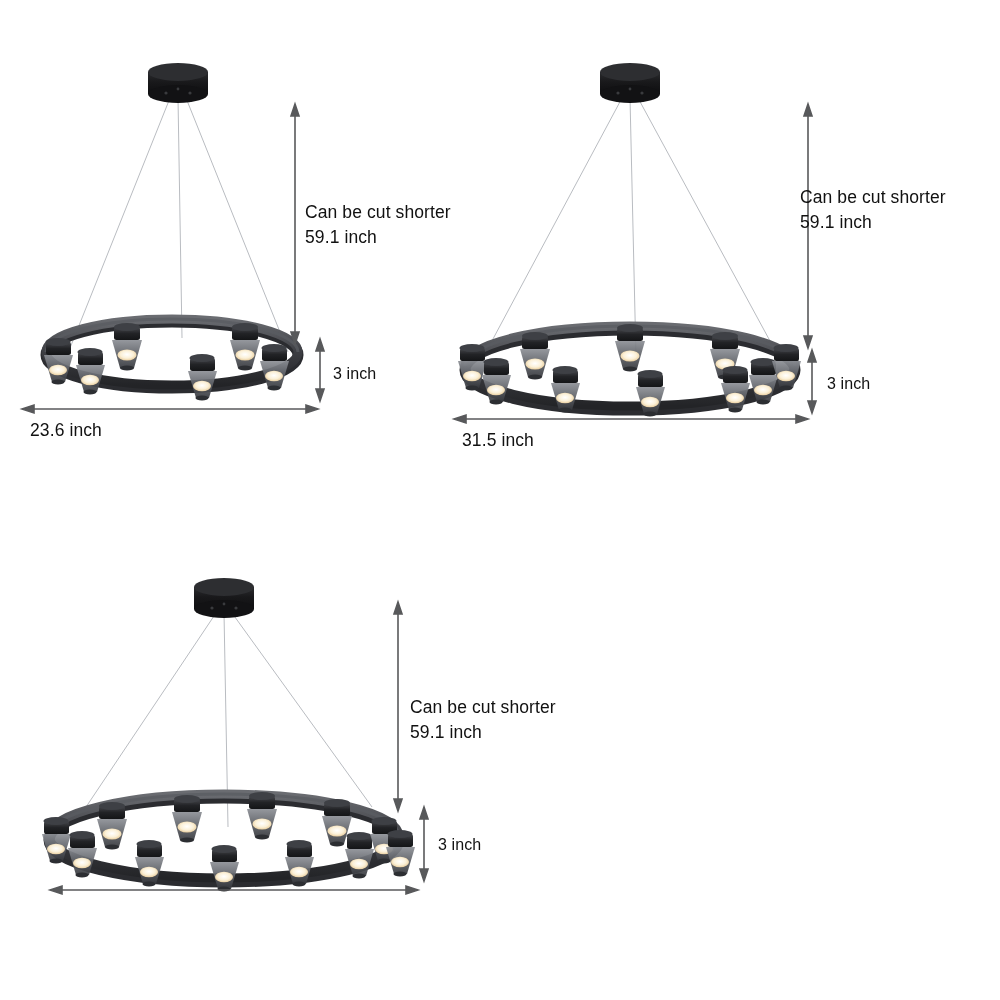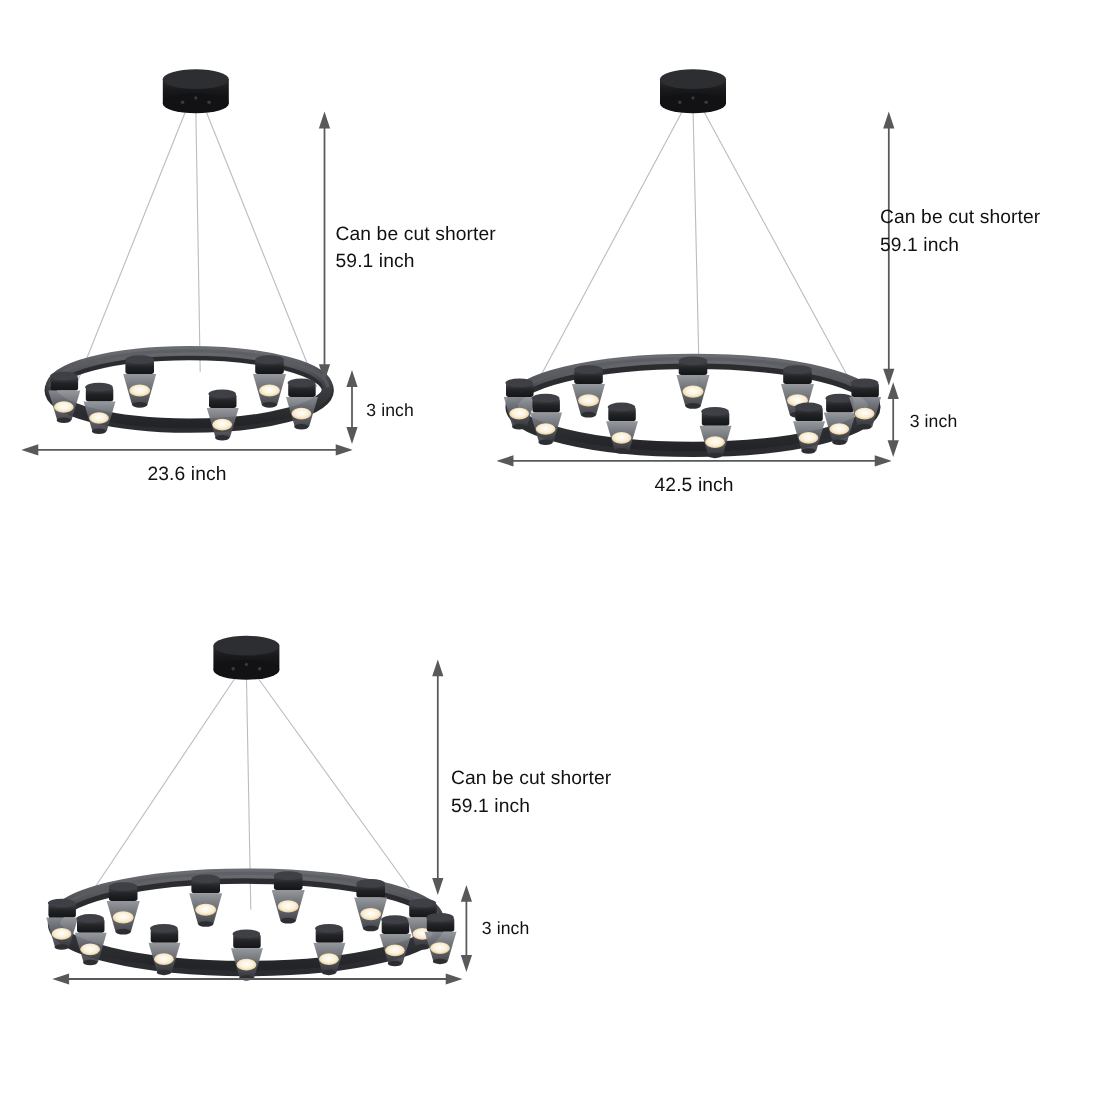--- a/index.html
+++ b/index.html
@@ -32,21 +32,20 @@
   .dim-label {
     position: absolute;
     font-size: 17px;
     line-height: 1.45;
     color: #111111;
     white-space: pre;
     letter-spacing: 0.1px;
   }
   .dim-label.width-label {
     font-size: 17.5px;
-    text-align: center;
   }
   .dim-label.height-label {
     font-size: 16px;
   }
   .dim-label.drop-label {
     font-size: 17.5px;
   }
 </style>
 </head>
 <body style="background: rgb(255, 255, 255);">
@@ -322,21 +321,21 @@
       <line x1="22" y1="419" x2="360" y2="419"></line>
       <polygon points="14,419 26,415 26,423"></polygon>
       <polygon points="368,419 356,415 356,423"></polygon>
     </g>
   </svg>
 
   <div class="dim-label drop-label" style="left:360px; top:185px;"><span>Can be cut shorter</span><br><span>59.1 inch</span></div>
 
   <div class="dim-label height-label" style="left:387px; top:372px;"><span>3 inch</span></div>
 
-  <div class="dim-label width-label" style="left:22px; top:428px; width:338px;"><span>42.5 inch</span></div>
+  <div class="dim-label width-label" style="left:22px; top:428px; width:338px;"><span>31.5 inch</span></div>
 </div>
 
 <div class="spec-diagram" style="left:20px; top:545px; width:600px; height:420px;">
 
   <svg class="fixture-svg" width="600" height="420" viewBox="0 0 600 420">
     <defs>
       <linearGradient id="g3-canopy" x1="0" y1="0" x2="0" y2="1">
         <stop offset="0" stop-color="#2a2b2e"></stop>
         <stop offset="0.45" stop-color="#19191b"></stop>
         <stop offset="1" stop-color="#0e0e10"></stop>

